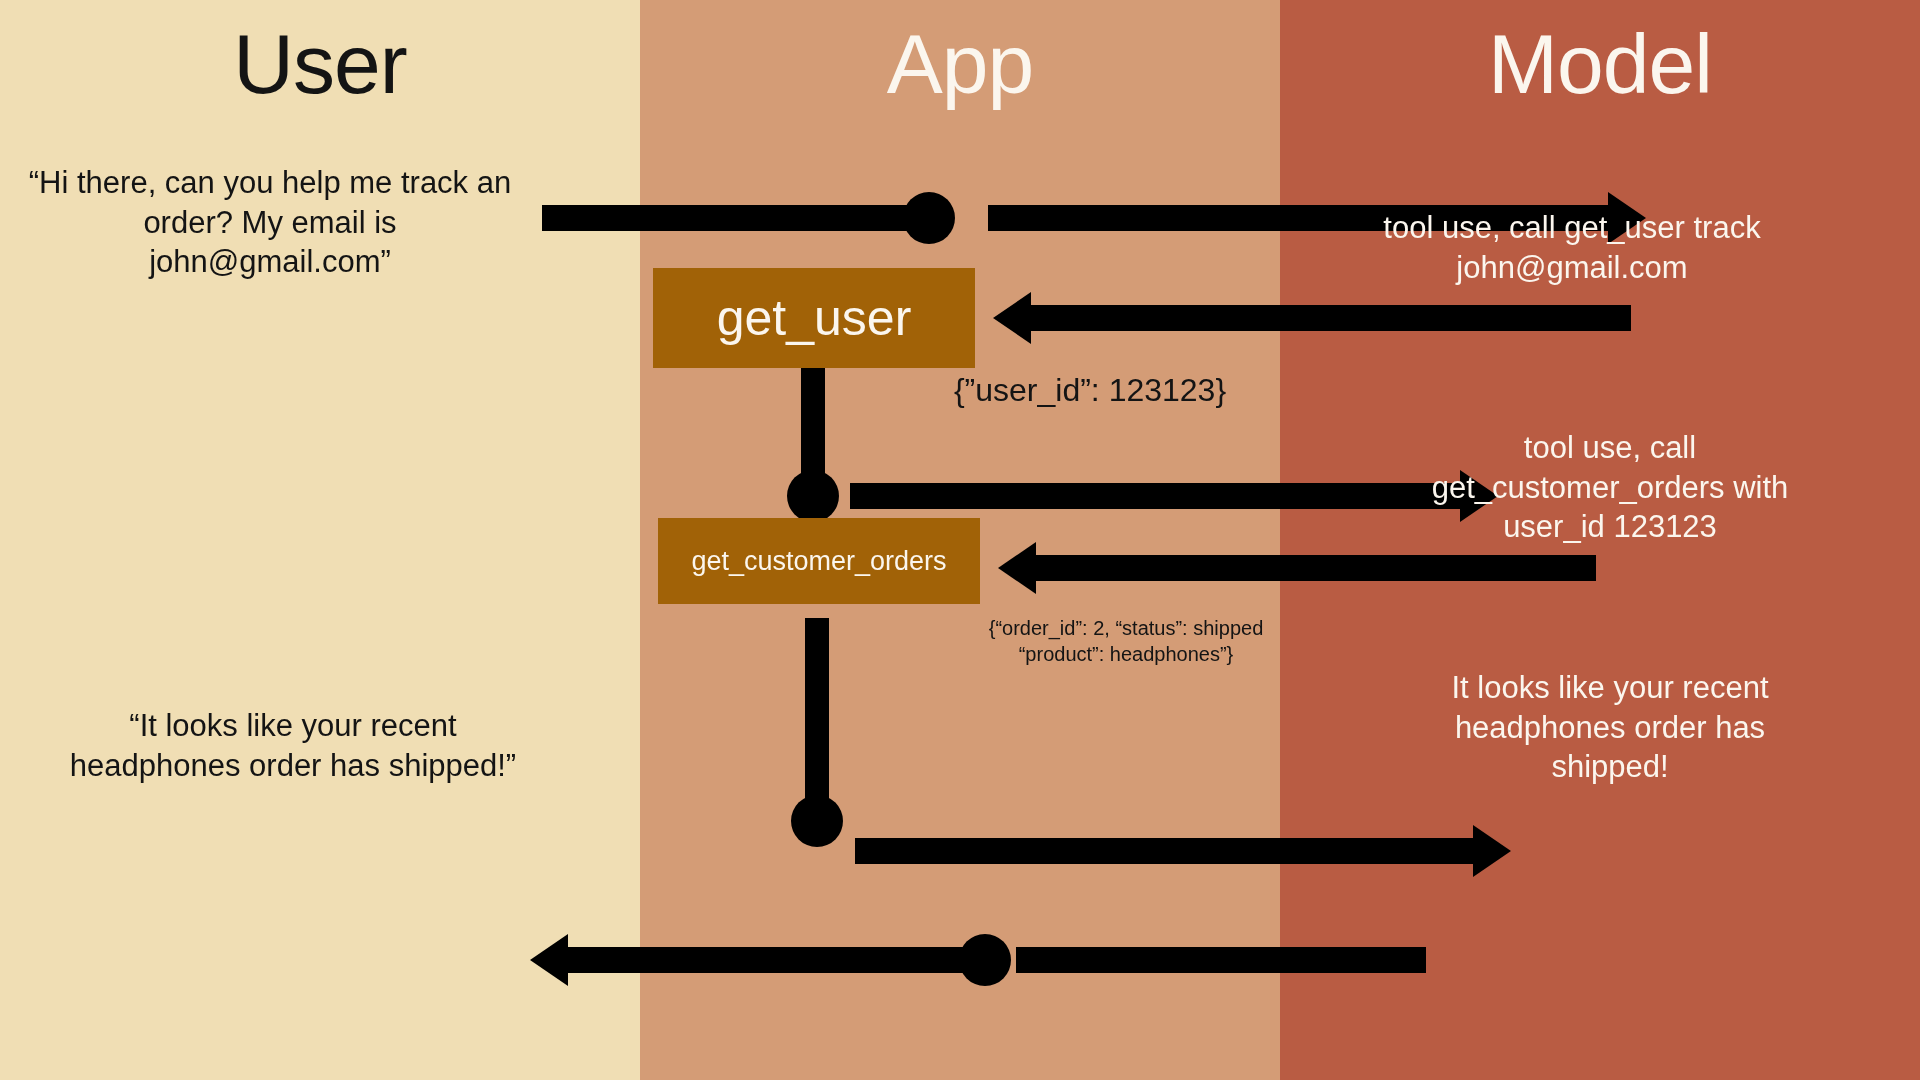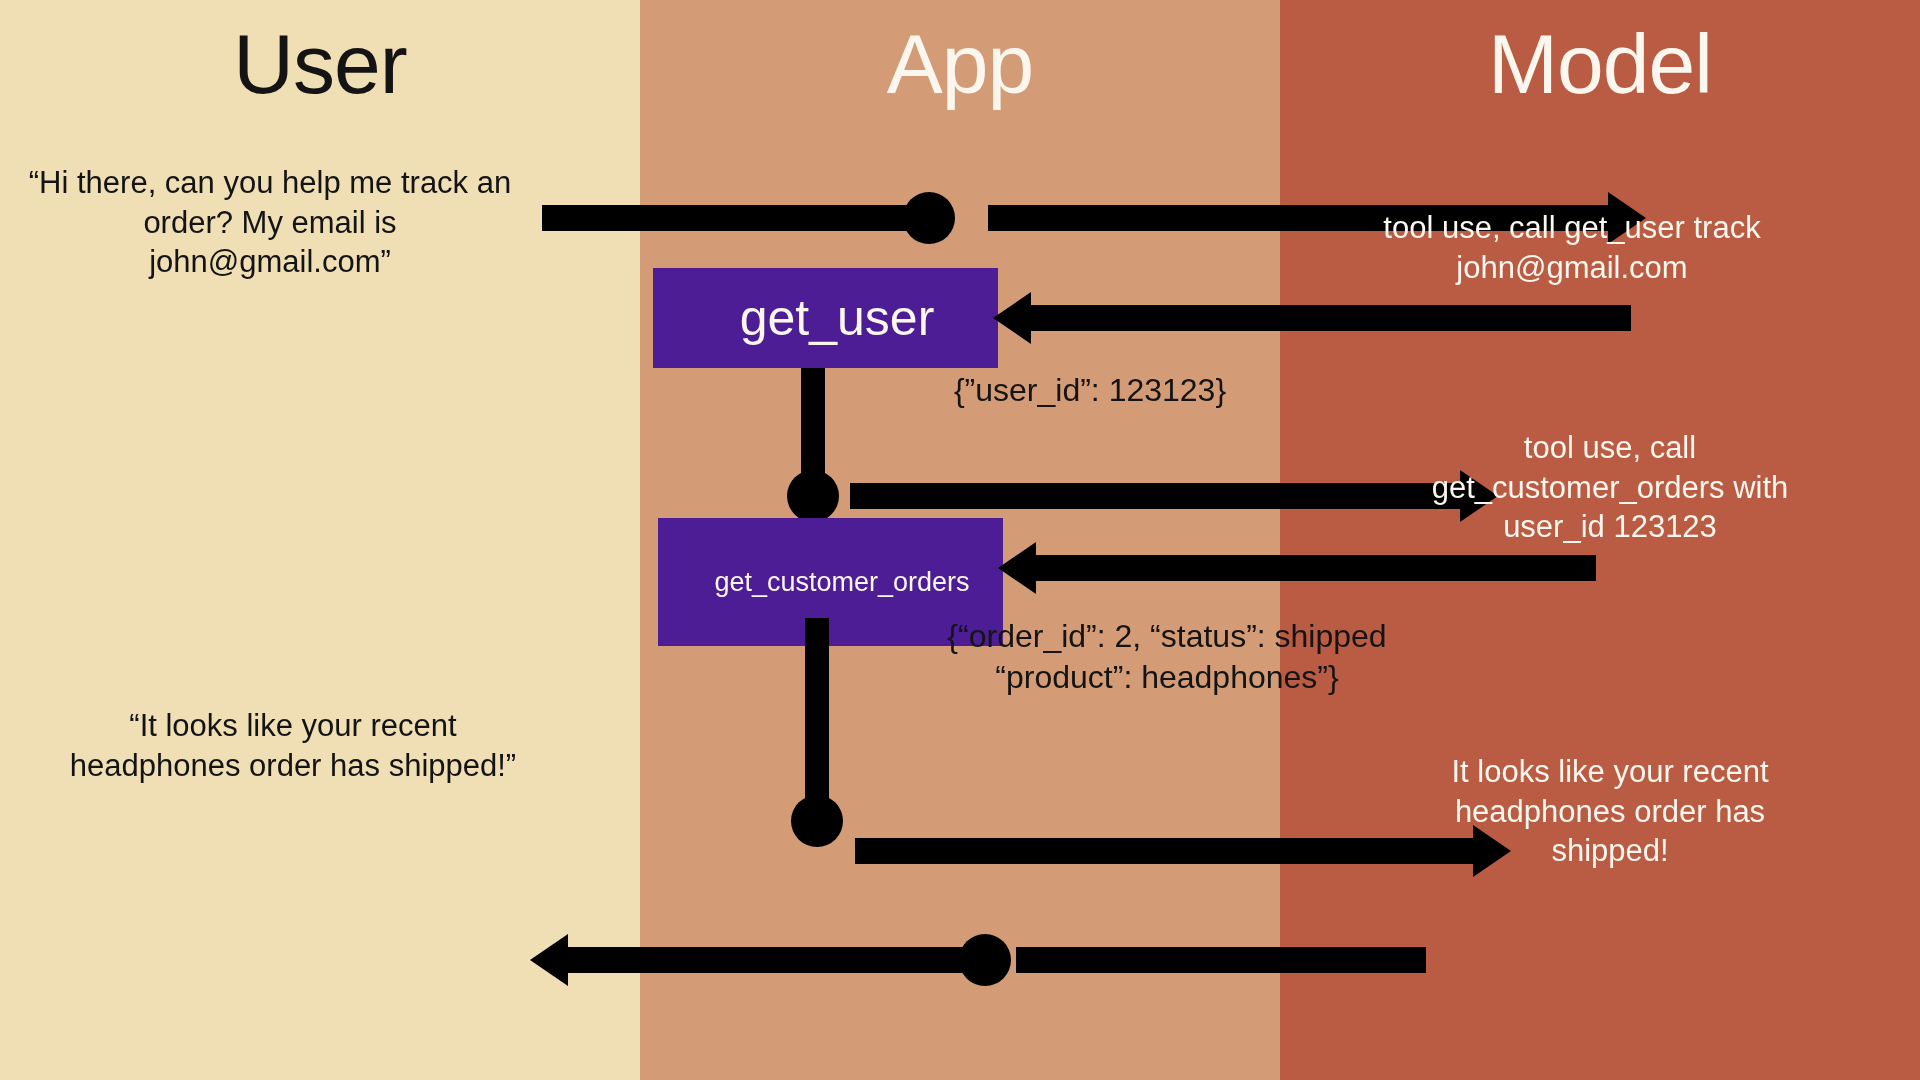--- a/index.html
+++ b/index.html
@@ -49,43 +49,42 @@
     line-height: 1.28;
     font-weight: 400;
   }
   .msg.dark  { color: #141414; }
   .msg.light { color: #fbf6ee; }
 
   #msg-user-1      { left: 20px;   top: 138px; width: 500px; margin-top: 25px; }
   #msg-model-1     { left: 1322px; top: 208px; width: 500px; }
   #msg-json-1      { left: 860px;  top: 370px; width: 460px; font-size: 32px; }
   #msg-model-2     { left: 1400px; top: 428px; width: 420px; }
-  #msg-json-2      { left: 857px;  top: 616px; width: 620px; font-size: 32px; }
+  #msg-json-2      { left: 816px;  top: 616px; width: 620px; font-size: 20px; }
   #msg-user-2      { left: 58px;   top: 706px; width: 470px; }
-  #msg-model-3     { left: 1400px; top: 752px; width: 420px; }
+  #msg-model-3     { left: 1400px; top: 668px; width: 420px; }
 
   
   .tool-box {
     position: absolute;
-    background: #4c1d95;
+    background: #a16207;
     display: flex;
     align-items: center;
     justify-content: center;
     color: #fbf6ee;
-    padding-left: 23px;
   }
   #box-get-user {
     left: 653px; top: 268px;
     width: 322px; height: 100px;
     font-size: 50px;
     letter-spacing: 0px;
   }
   #box-get-customer-orders {
     left: 658px; top: 518px;
-    width: 322px; height: 128px;
+    width: 322px; height: 86px;
     font-size: 27px;
     letter-spacing: 0px;
   }
 
   
   .hline, .vline {
     position: absolute;
     background: #000;
   }
   .dot {

